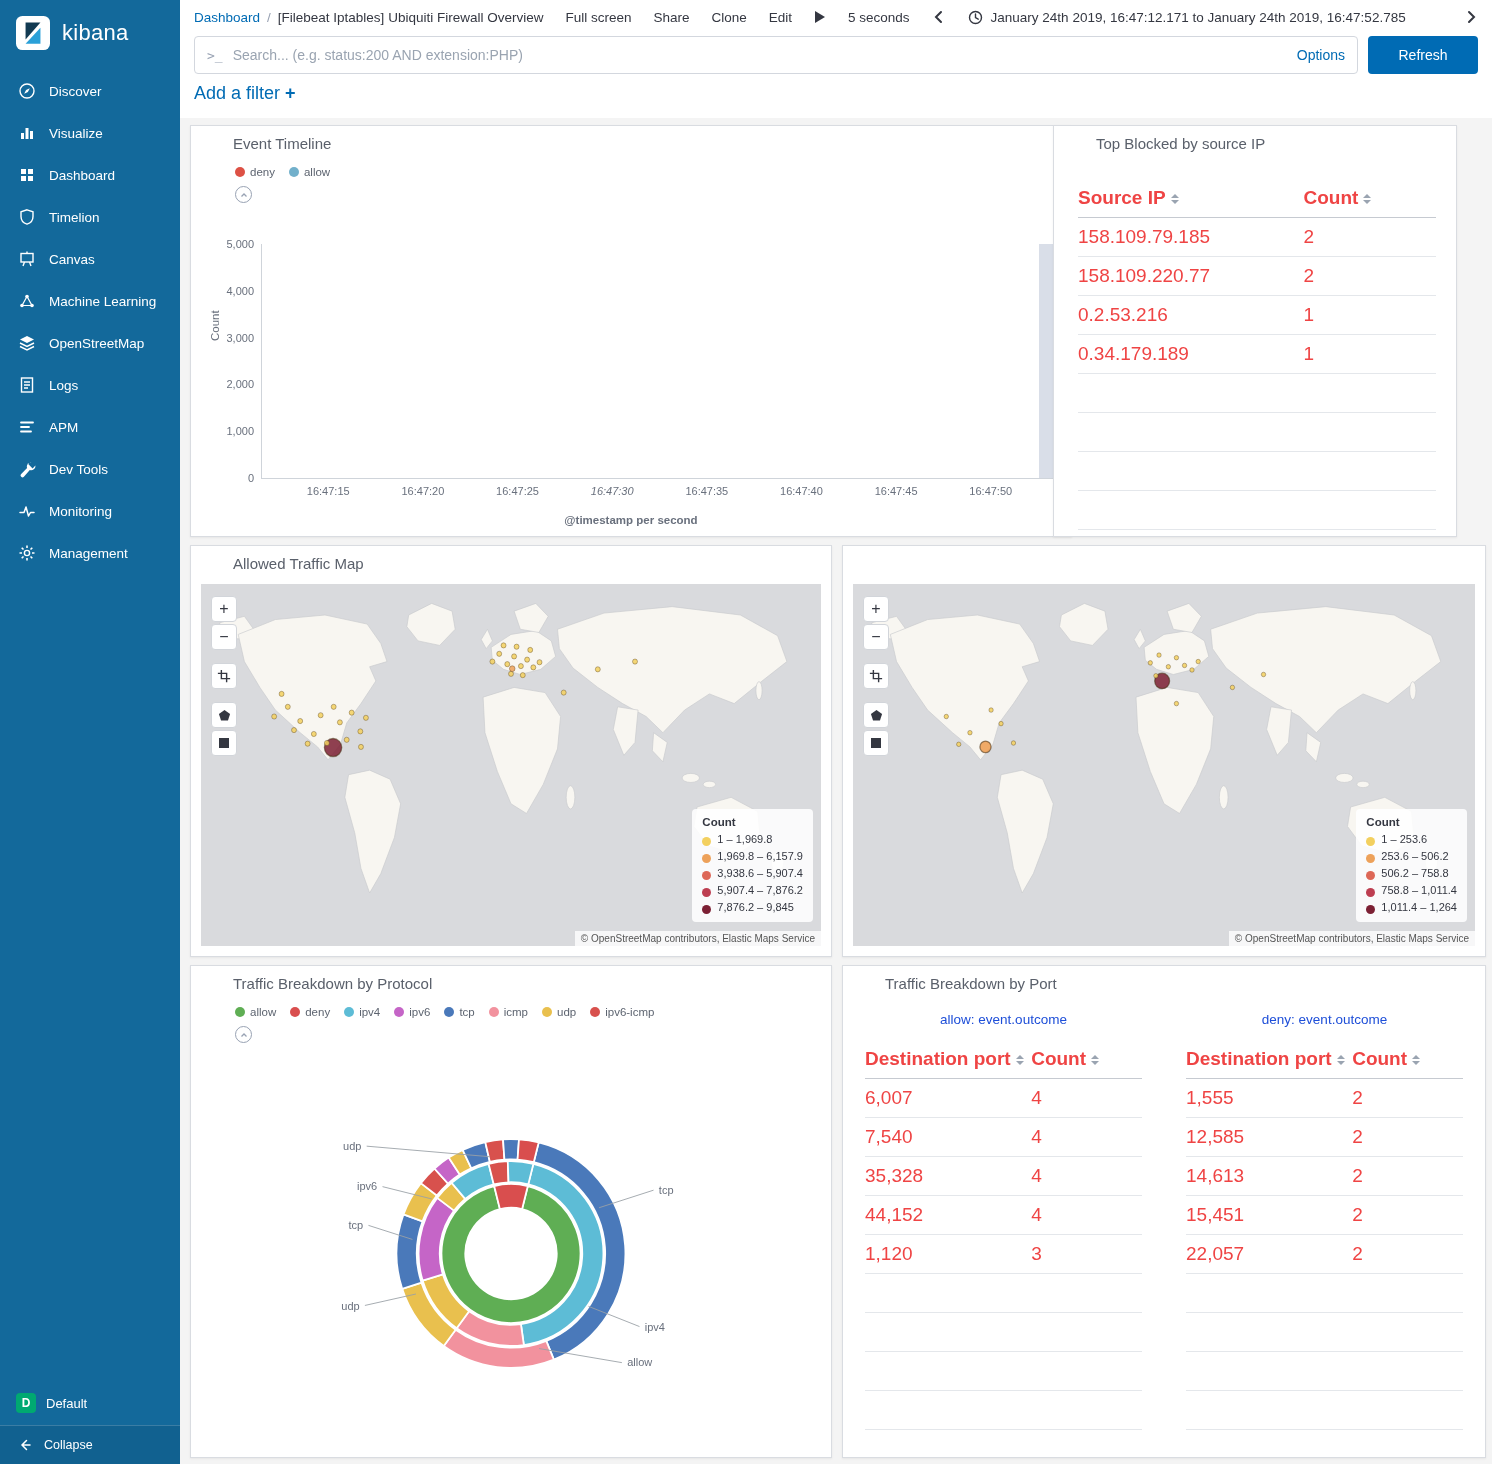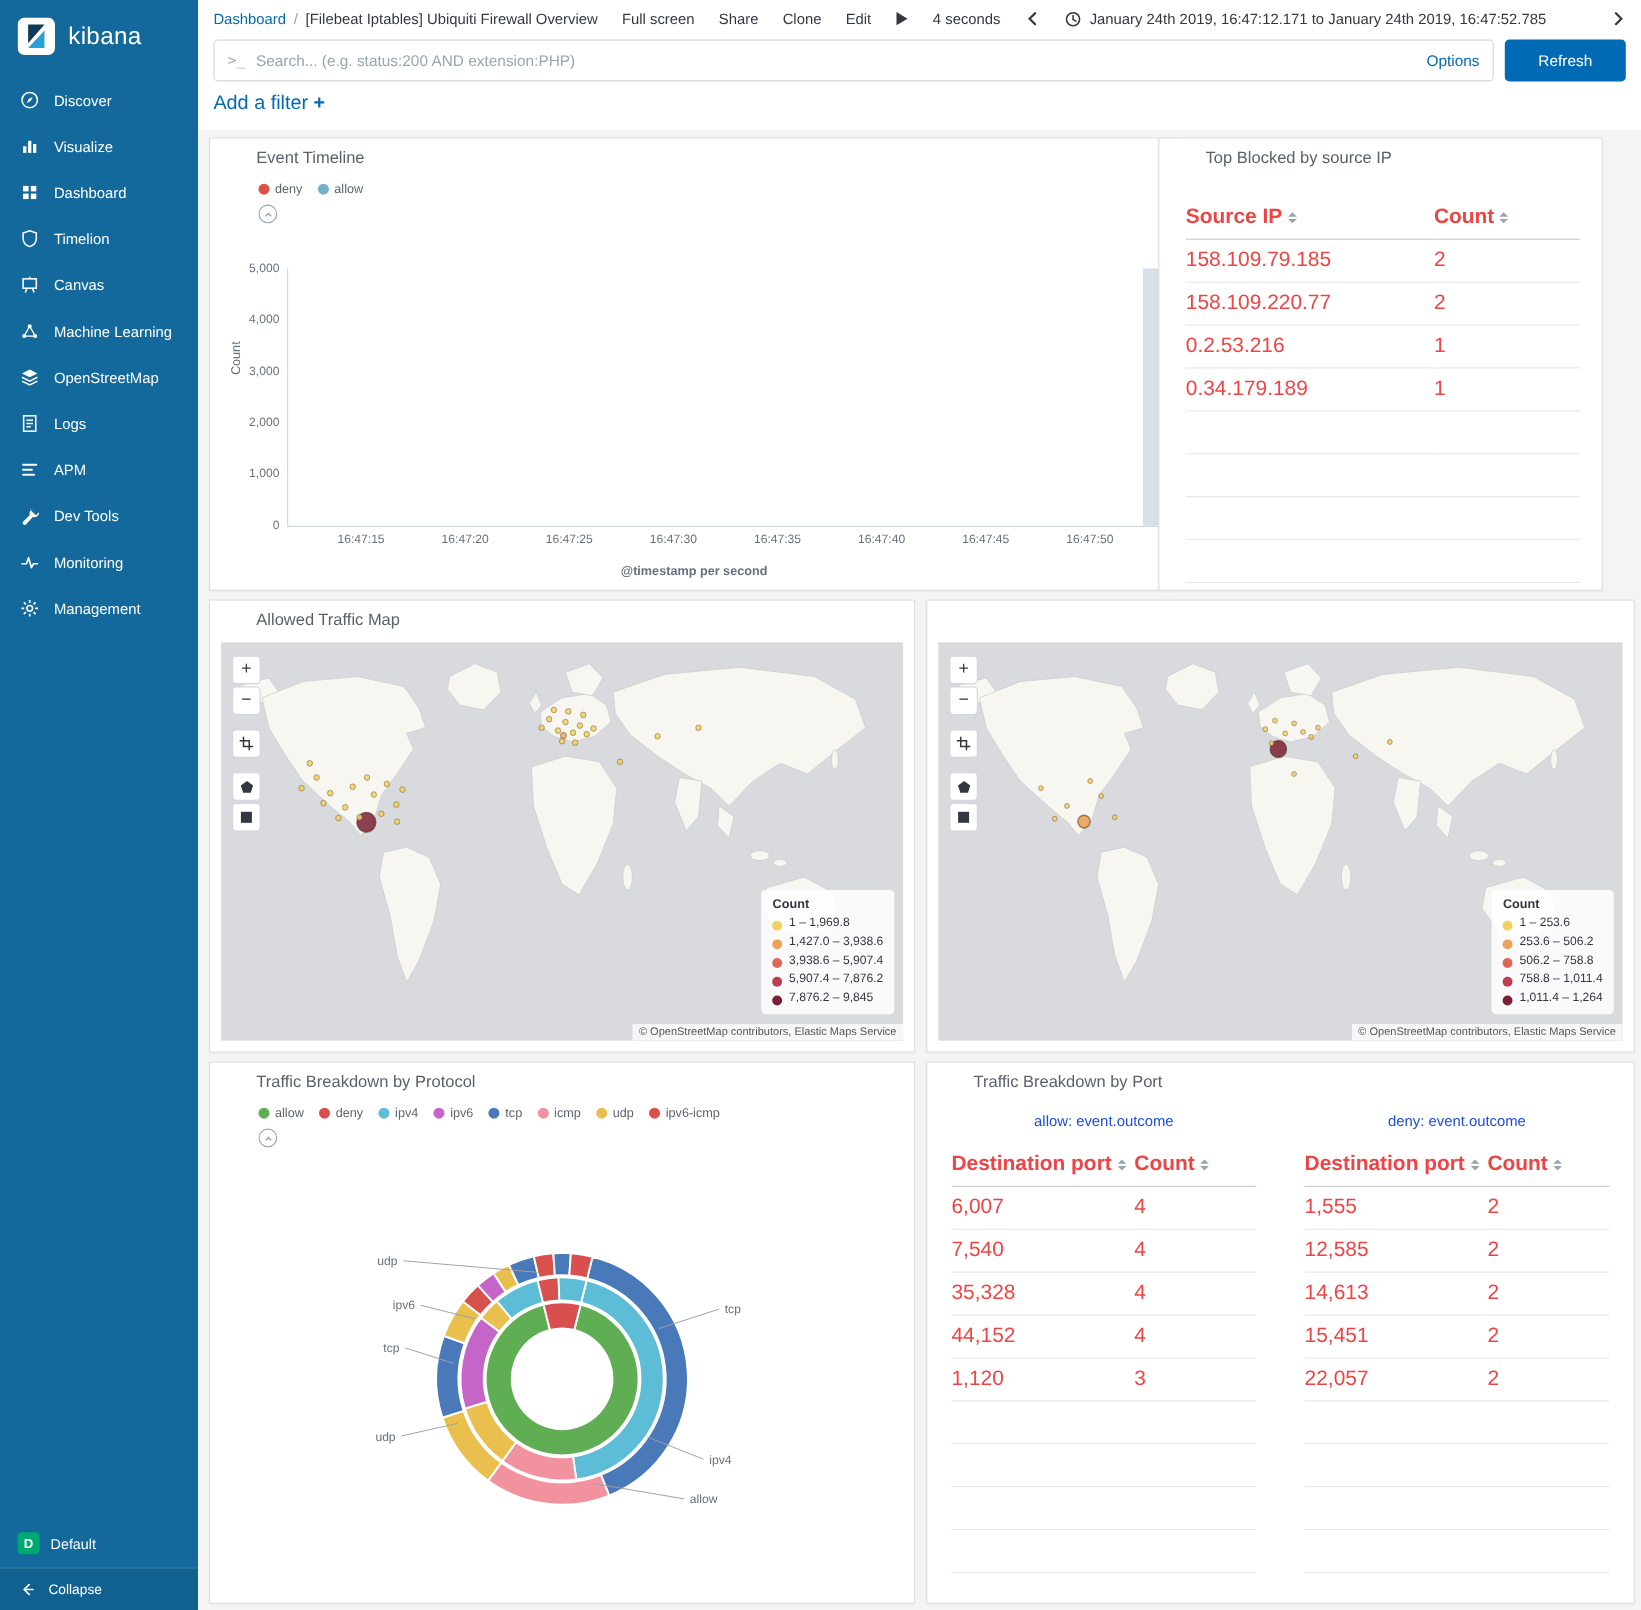--- a/index.html
+++ b/index.html
@@ -271,21 +271,21 @@
     </span>
     <span class="action">Full screen</span>
     <span class="action">Share</span>
     <span class="action">Clone</span>
     <span class="action">Edit</span>
     <span class="icon-btn">
       <svg width="12" height="14" viewBox="0 0 12 14">
           <path d="M1 1 L11 7 L1 13 Z" fill="#343741"></path>
         </svg>
     </span>
-    <span>4 seconds</span>
+    <span>5 seconds</span>
     <span class="icon-btn">
       <svg width="14" height="14" viewBox="0 0 14 14">
           <path d="M9 2 L4 7 L9 12" stroke="#343741" stroke-width="2" fill="none" stroke-linecap="round"></path>
         </svg>
     </span>
     <span class="time-widget">
       <span style="display:inline-flex">
         <svg width="15" height="15" viewBox="0 0 15 15">
             <circle cx="7.5" cy="7.5" r="6" stroke="#343741" stroke-width="1.4" fill="none"></circle>
             <path d="M7.5 4 V7.7 L10.2 9.2" stroke="#343741" stroke-width="1.4" fill="none" stroke-linecap="round"></path>
@@ -508,21 +508,21 @@
           <div class="bar">
             <div style="height: 17.6%; background: rgb(114, 176, 203);"></div>
             <div style="height: 0.7%; background: rgb(221, 81, 69);"></div>
           </div>
           <div class="bar marker" style="background: rgb(217, 222, 232);"></div>
         </div>
       <div class="et-xticks">
           <span style="left: 8.33333%;">16:47:15</span>
           <span style="left: 20.2381%;">16:47:20</span>
           <span style="left: 32.1429%;">16:47:25</span>
-          <span style="left: 44.0476%;">16:47:30</span>
+          <span style="left: 44.0476%; font-style: italic;">16:47:30</span>
           <span style="left: 55.9524%;">16:47:35</span>
           <span style="left: 67.8571%;">16:47:40</span>
           <span style="left: 79.7619%;">16:47:45</span>
           <span style="left: 91.6667%;">16:47:50</span>
         </div>
     </div>
     <div class="et-xlabel">@timestamp per second</div>
   </div>
 
   <div class="panel" id="panel-topblocked">
@@ -646,21 +646,21 @@
       </div>
       <div class="map-legend">
         <div class="lg-title">Count</div>
         <div>
             <span class="legend-item">
               <span class="legend-dot" style="background: rgb(243, 208, 95);"></span>
               <span>1 – 1,969.8</span>
             </span>
             <span class="legend-item">
               <span class="legend-dot" style="background: rgb(237, 161, 90);"></span>
-              <span>1,427.0 – 3,938.6</span>
+              <span>1,969.8 – 6,157.9</span>
             </span>
             <span class="legend-item">
               <span class="legend-dot" style="background: rgb(221, 103, 87);"></span>
               <span>3,938.6 – 5,907.4</span>
             </span>
             <span class="legend-item">
               <span class="legend-dot" style="background: rgb(189, 62, 81);"></span>
               <span>5,907.4 – 7,876.2</span>
             </span>
             <span class="legend-item">

